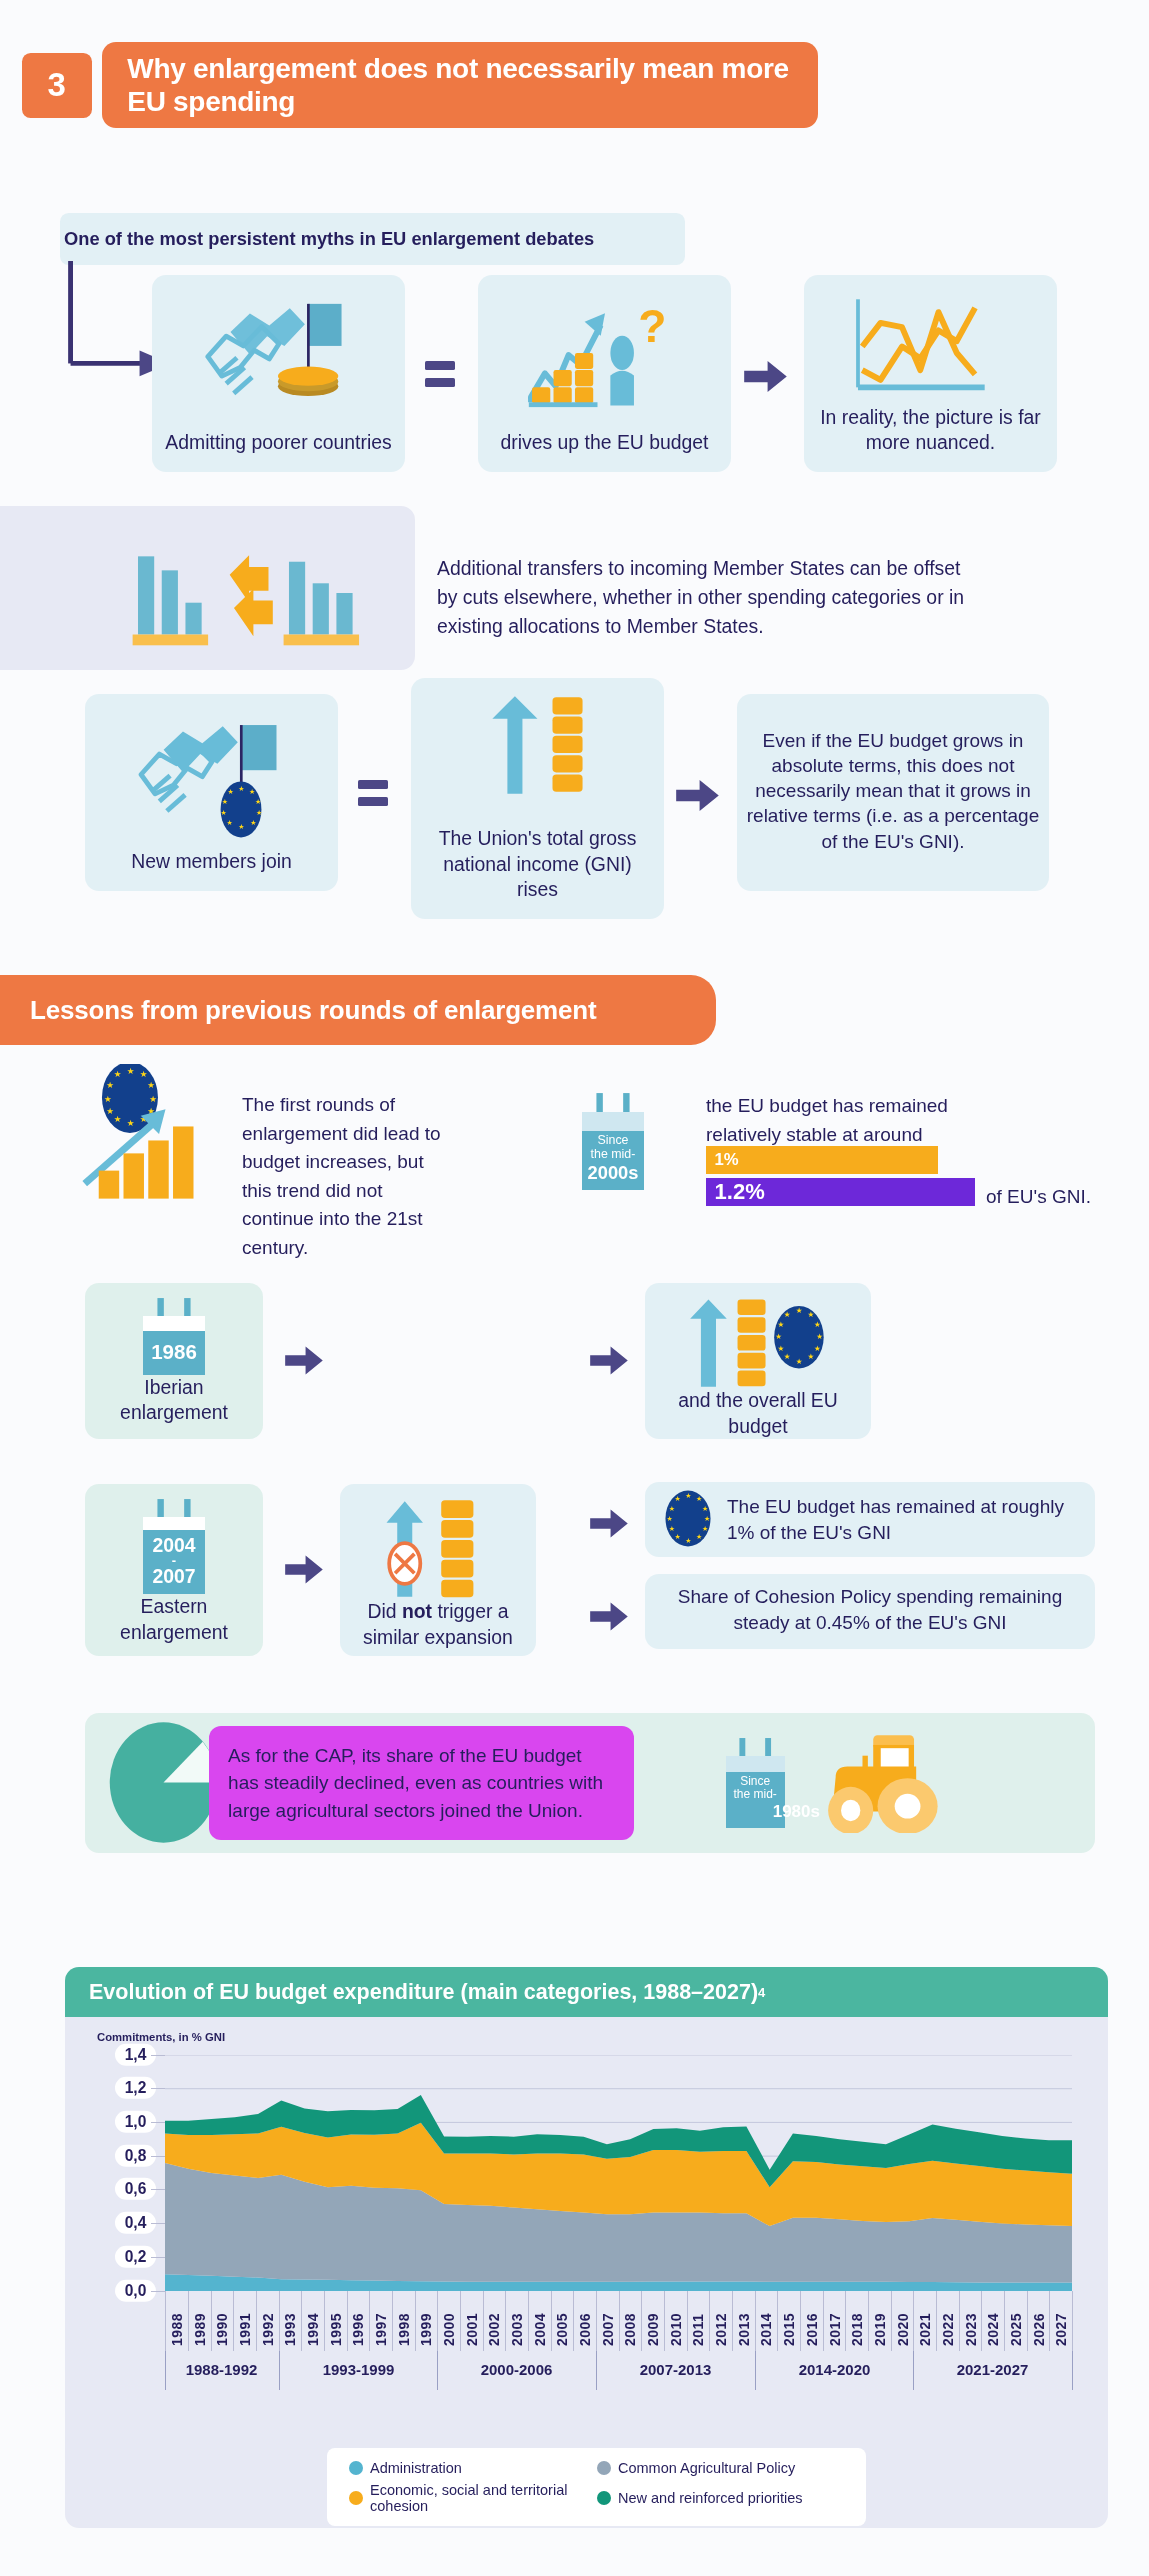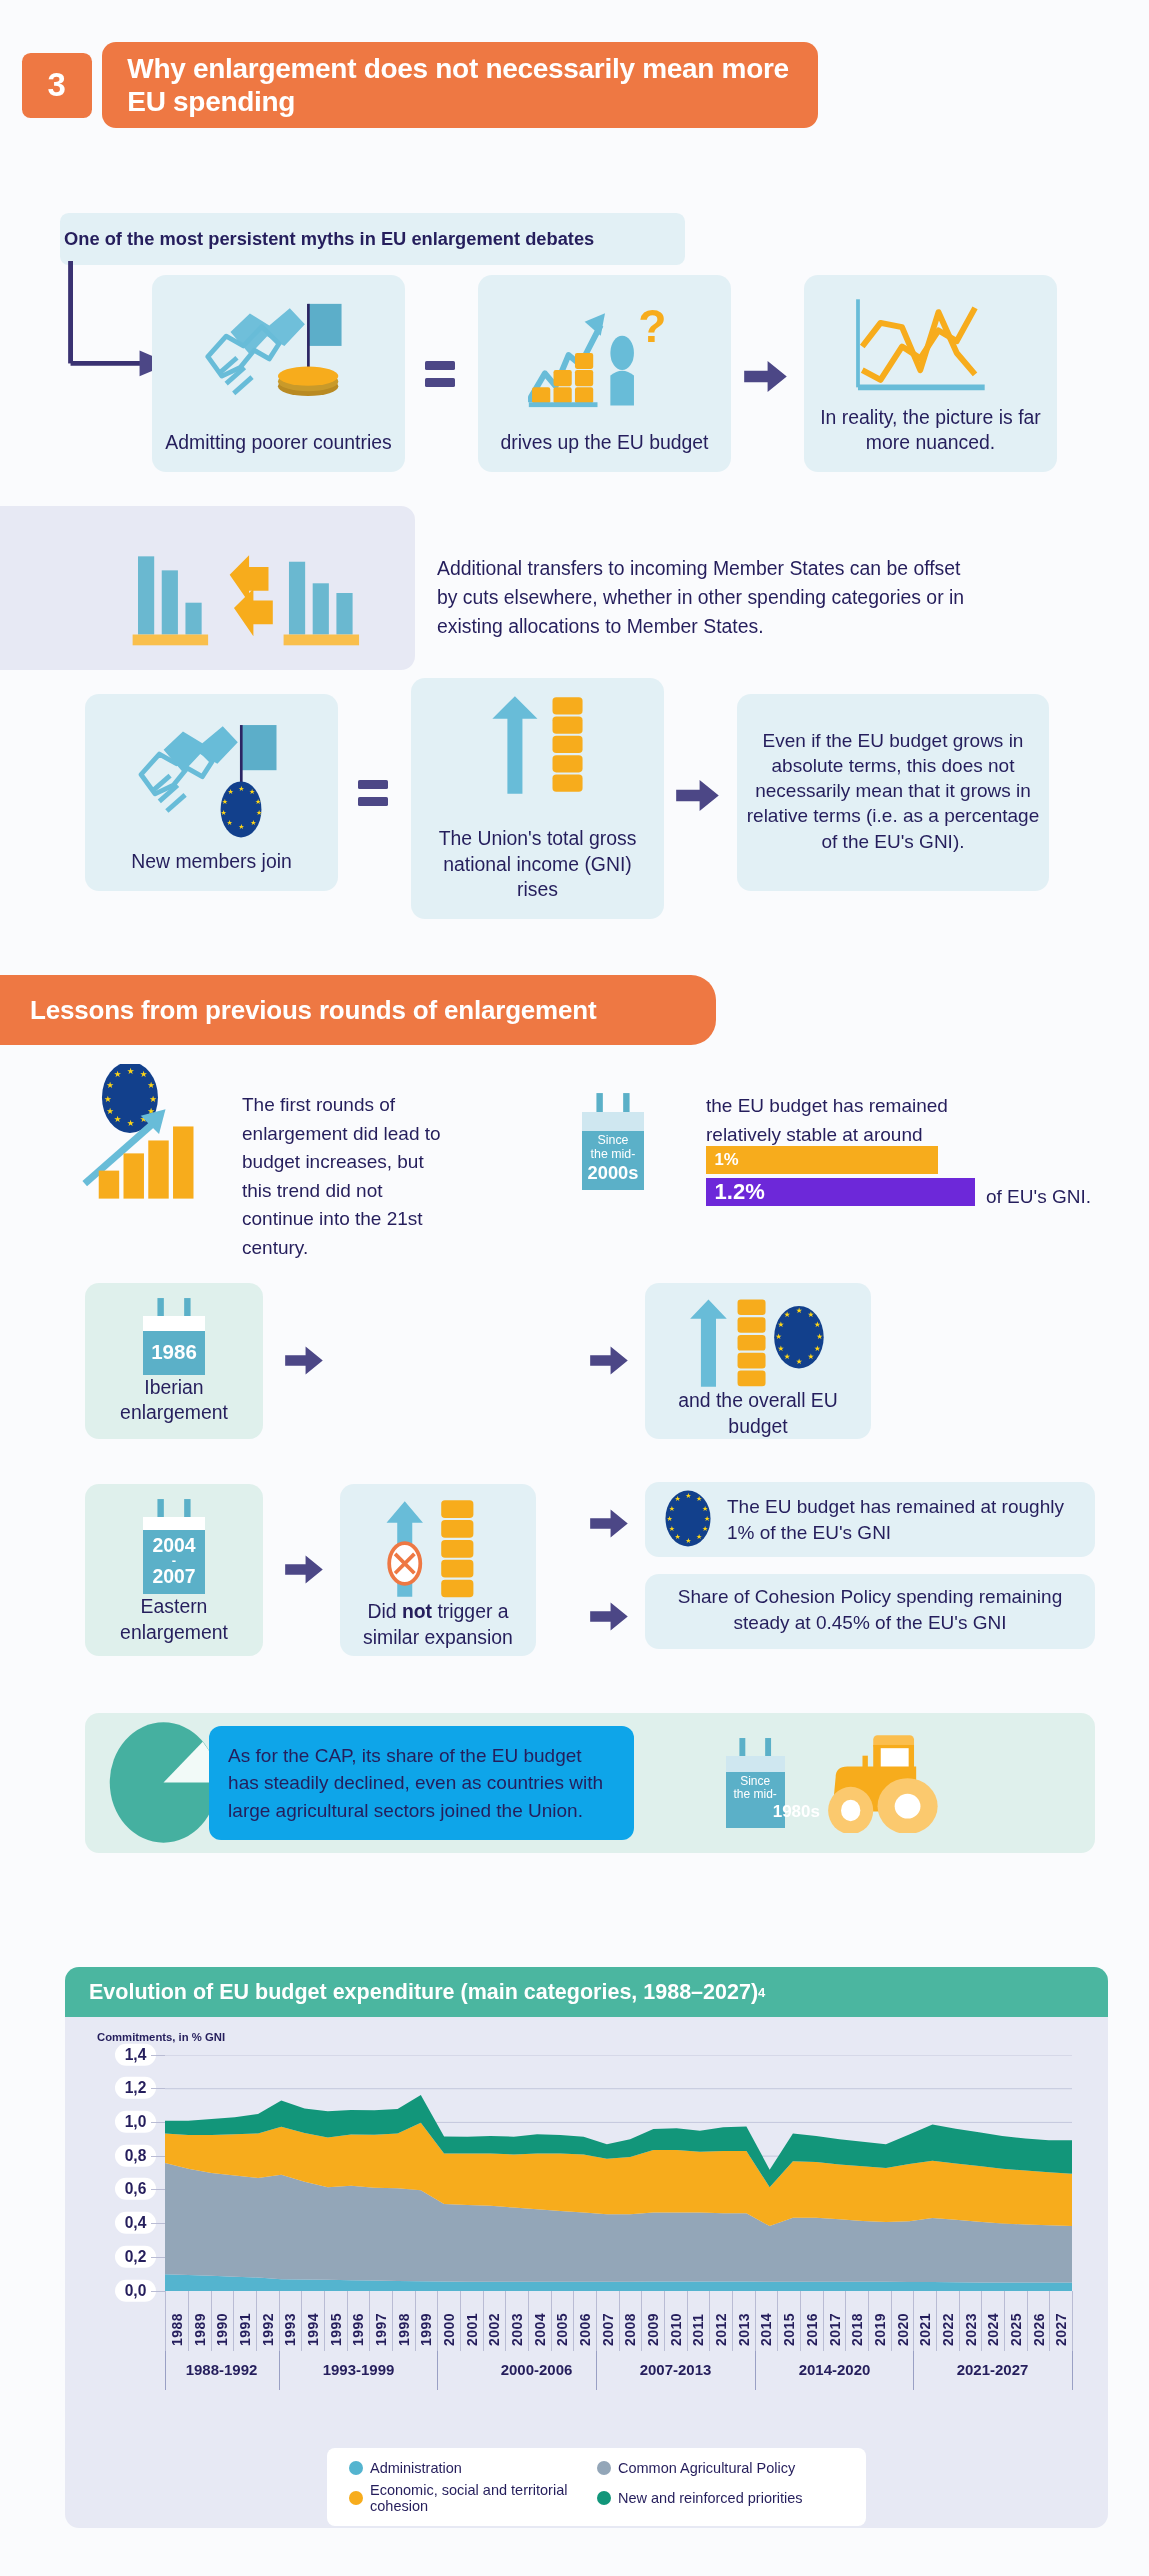--- a/index.html
+++ b/index.html
@@ -445,21 +445,21 @@
     <div style="font-size:19px; line-height:1.35; margin-top:0;" class="card-cap">Share of Cohesion Policy spending remaining steady at 0.45% of the EU's GNI</div>
   </div>
 
   <div class="card mint" style="left:85px; top:1713px; width:1010px; height:140px; flex-direction:row; align-items:center; justify-content:flex-start; padding:0 21.5px;">
     <div style="flex:0 0 auto;">
       <svg width="113" height="129" viewBox="0 0 210 240">
         <ellipse cx="105" cy="120" rx="100" ry="112" fill="#45b0a0"></ellipse>
         <path d="M105,120 L205,120 A100,112 0 0 0 178,44 Z" fill="#f2faf8"></path>
       </svg>
     </div>
-    <div style="background:#0ea5e9; border-radius:12px; padding:16px 19.4px; margin-left:-10.8px; width:425px; font-size:19px; line-height:1.45;">
+    <div style="background:#d946ef; border-radius:12px; padding:16px 19.4px; margin-left:-10.8px; width:425px; font-size:19px; line-height:1.45;">
       <span>As for the CAP, its share of the EU budget has steadily declined, even as countries with large agricultural sectors joined the Union.</span>
     </div>
     <div style="margin-left:92px; width:59px;">
       <svg width="59" height="18.3" viewBox="0 0 110 34" style="display:block">
         <rect x="25" y="0" width="11" height="34" fill="#5bb0c8"></rect>
         <rect x="73" y="0" width="11" height="34" fill="#5bb0c8"></rect>
       </svg>
       <div style="background:#cfe7f0; height:16px;"></div>
       <div style="background:#5bb0c8; color:#fff; text-align:center; padding:2.7px 0 6.5px;">
         <div style="font-size:12px; line-height:1.12;">Since</div>
@@ -602,21 +602,21 @@
           <div class="vsep" style="left: 962px; top: 274px; height: 60px;"></div>
           <div class="xtick" style="left: 988px; top: 279px; bottom: auto; height: 50px;">2027</div>
           <div class="vsep" style="left: 984px; top: 274px; height: 60px;"></div>
           <div class="vsep" style="left: 1007px; top: 274px; height: 60px;"></div>
         </div>
       <div id="periods">
           <div class="period-lbl" style="left: 100px; width: 113px; top: 344px;">1988-1992</div>
           <div class="psep" style="left: 100px; top: 334px; height: 39px;"></div>
           <div class="period-lbl" style="left: 214px; width: 159px; top: 344px;">1993-1999</div>
           <div class="psep" style="left: 214px; top: 334px; height: 39px;"></div>
-          <div class="period-lbl" style="left: 372px; width: 159px; top: 344px; margin-left: 20px;">2000-2006</div>
+          <div class="period-lbl" style="left: 372px; width: 159px; top: 344px;">2000-2006</div>
           <div class="psep" style="left: 372px; top: 334px; height: 39px;"></div>
           <div class="period-lbl" style="left: 531px; width: 159px; top: 344px;">2007-2013</div>
           <div class="psep" style="left: 531px; top: 334px; height: 39px;"></div>
           <div class="period-lbl" style="left: 690px; width: 159px; top: 344px;">2014-2020</div>
           <div class="psep" style="left: 690px; top: 334px; height: 39px;"></div>
           <div class="period-lbl" style="left: 848px; width: 159px; top: 344px;">2021-2027</div>
           <div class="psep" style="left: 848px; top: 334px; height: 39px;"></div>
           <div class="psep" style="left: 1007px; top: 334px; height: 39px;"></div>
         </div>
       <div class="legend" id="legend">

